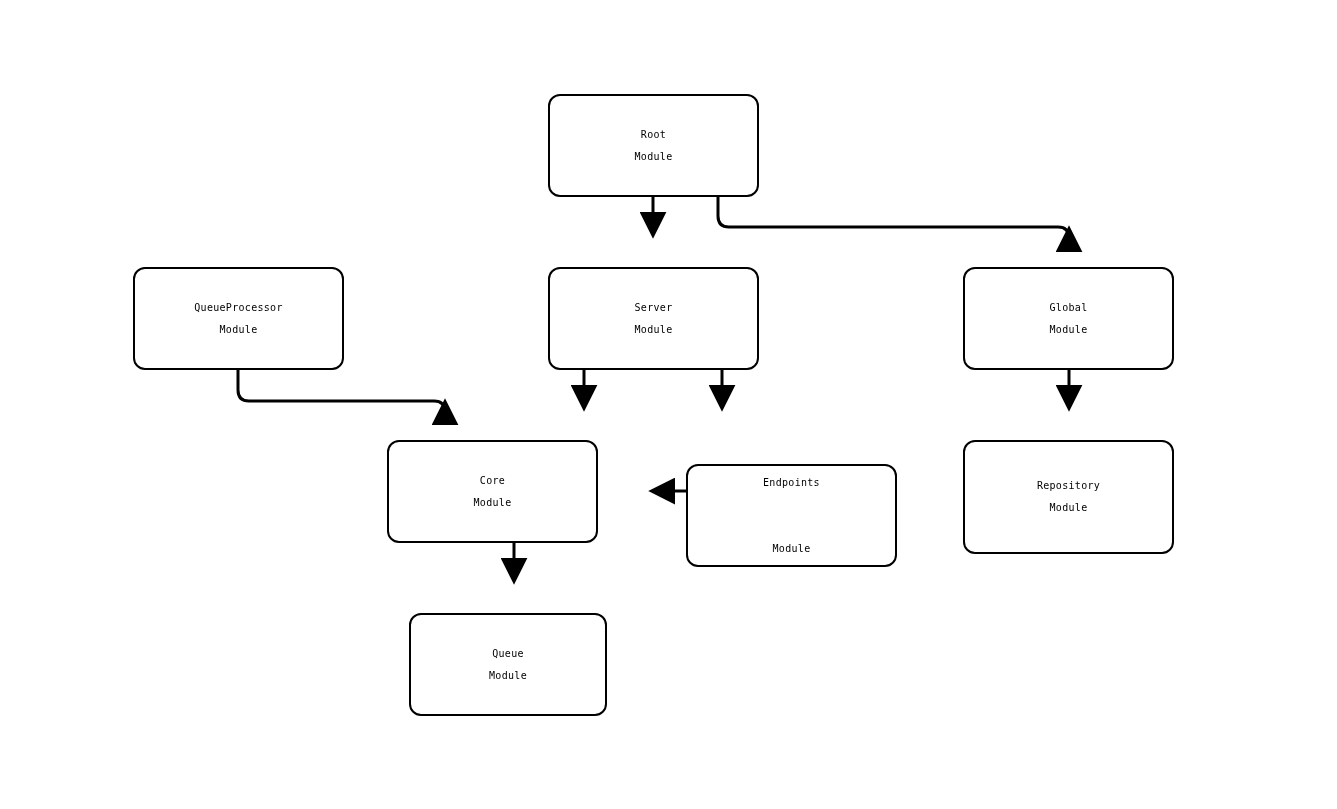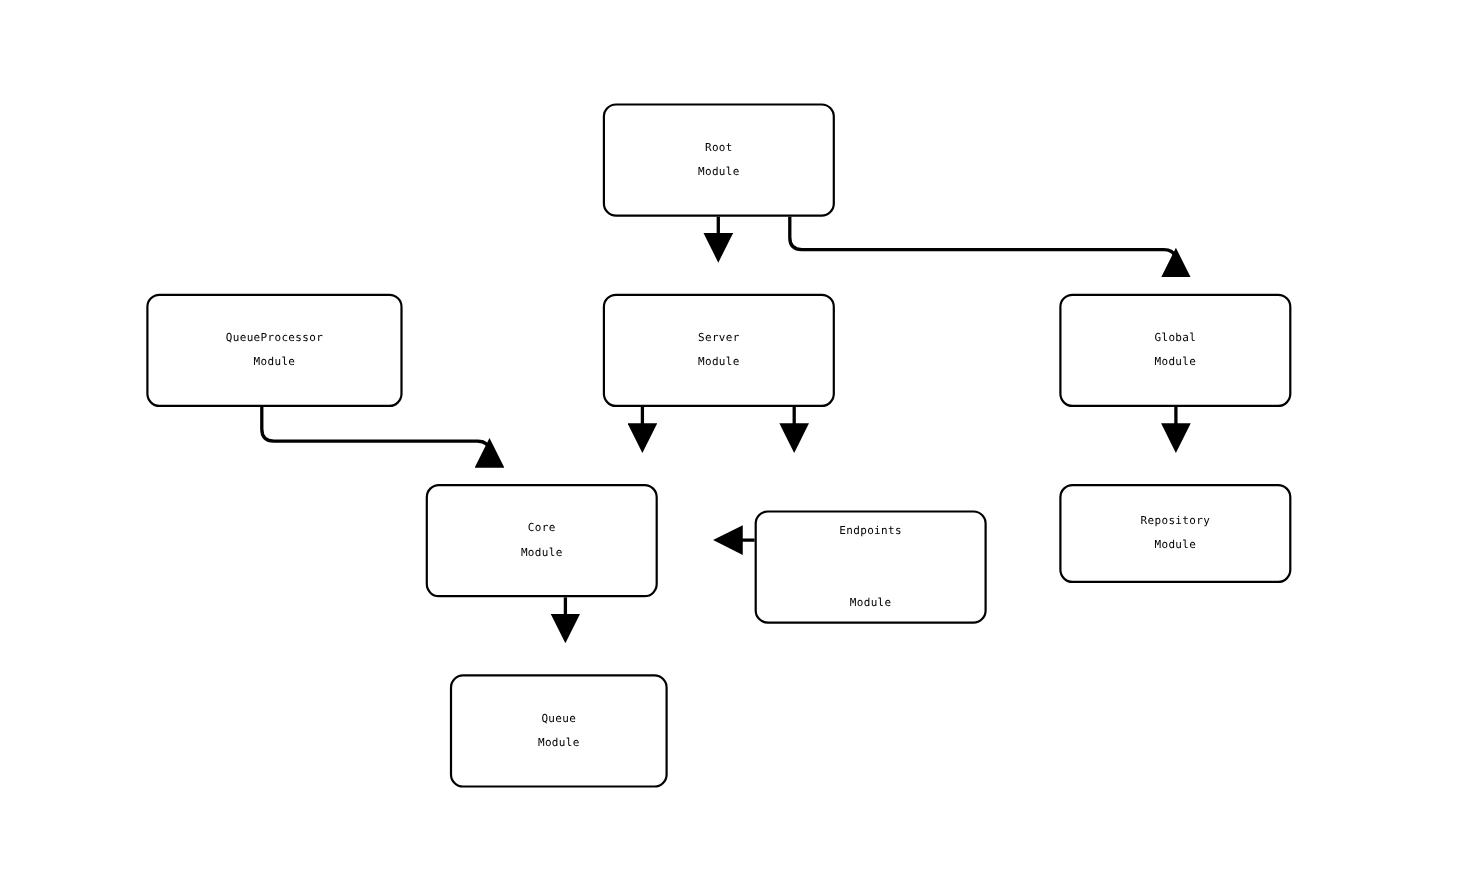--- a/index.html
+++ b/index.html
@@ -75,21 +75,21 @@
     <path d="M 686 491 L 655 491" fill="none" stroke="#000000" stroke-width="3" marker-end="url(#arrow)"></path>
 
     <path d="M 514 543 L 514 578" fill="none" stroke="#000000" stroke-width="3" marker-end="url(#arrow)"></path>
   </svg>
 
   <div class="node" style="left:548px; top:94px; width:211px; height:103px;">
     <span class="node-line">Root</span>
     <span class="node-line">Module</span>
   </div>
 
-  <div class="node" style="left:133px; top:267px; width:233px; height:103px;">
+  <div class="node" style="left:133px; top:267px; width:211px; height:103px;">
     <span class="node-line">QueueProcessor</span>
     <span class="node-line">Module</span>
   </div>
 
   <div class="node" style="left:548px; top:267px; width:211px; height:103px;text-align:center;">
     <span class="node-line">Server</span>
     <span class="node-line">Module</span>
   </div>
 
   <div class="node" style="left:963px; top:267px; width:211px; height:103px;">
@@ -100,21 +100,21 @@
   <div class="node" style="left:387px; top:440px; width:211px; height:103px;text-align:center;">
     <span class="node-line">Core</span>
     <span class="node-line">Module</span>
   </div>
 
   <div class="node" style="left:686px; top:464px; width:211px; height:103px;gap:44px;">
     <span class="node-line">Endpoints</span>
     <span class="node-line">Module</span>
   </div>
 
-  <div class="node" style="left:963px; top:440px; width:211px; height:90px;">
+  <div class="node" style="left:963px; top:440px; width:211px; height:114px;">
     <span class="node-line">Repository</span>
     <span class="node-line">Module</span>
   </div>
 
   <div class="node" style="left:409px; top:613px; width:198px; height:103px;">
     <span class="node-line">Queue</span>
     <span class="node-line">Module</span>
   </div>
 
 </div>

